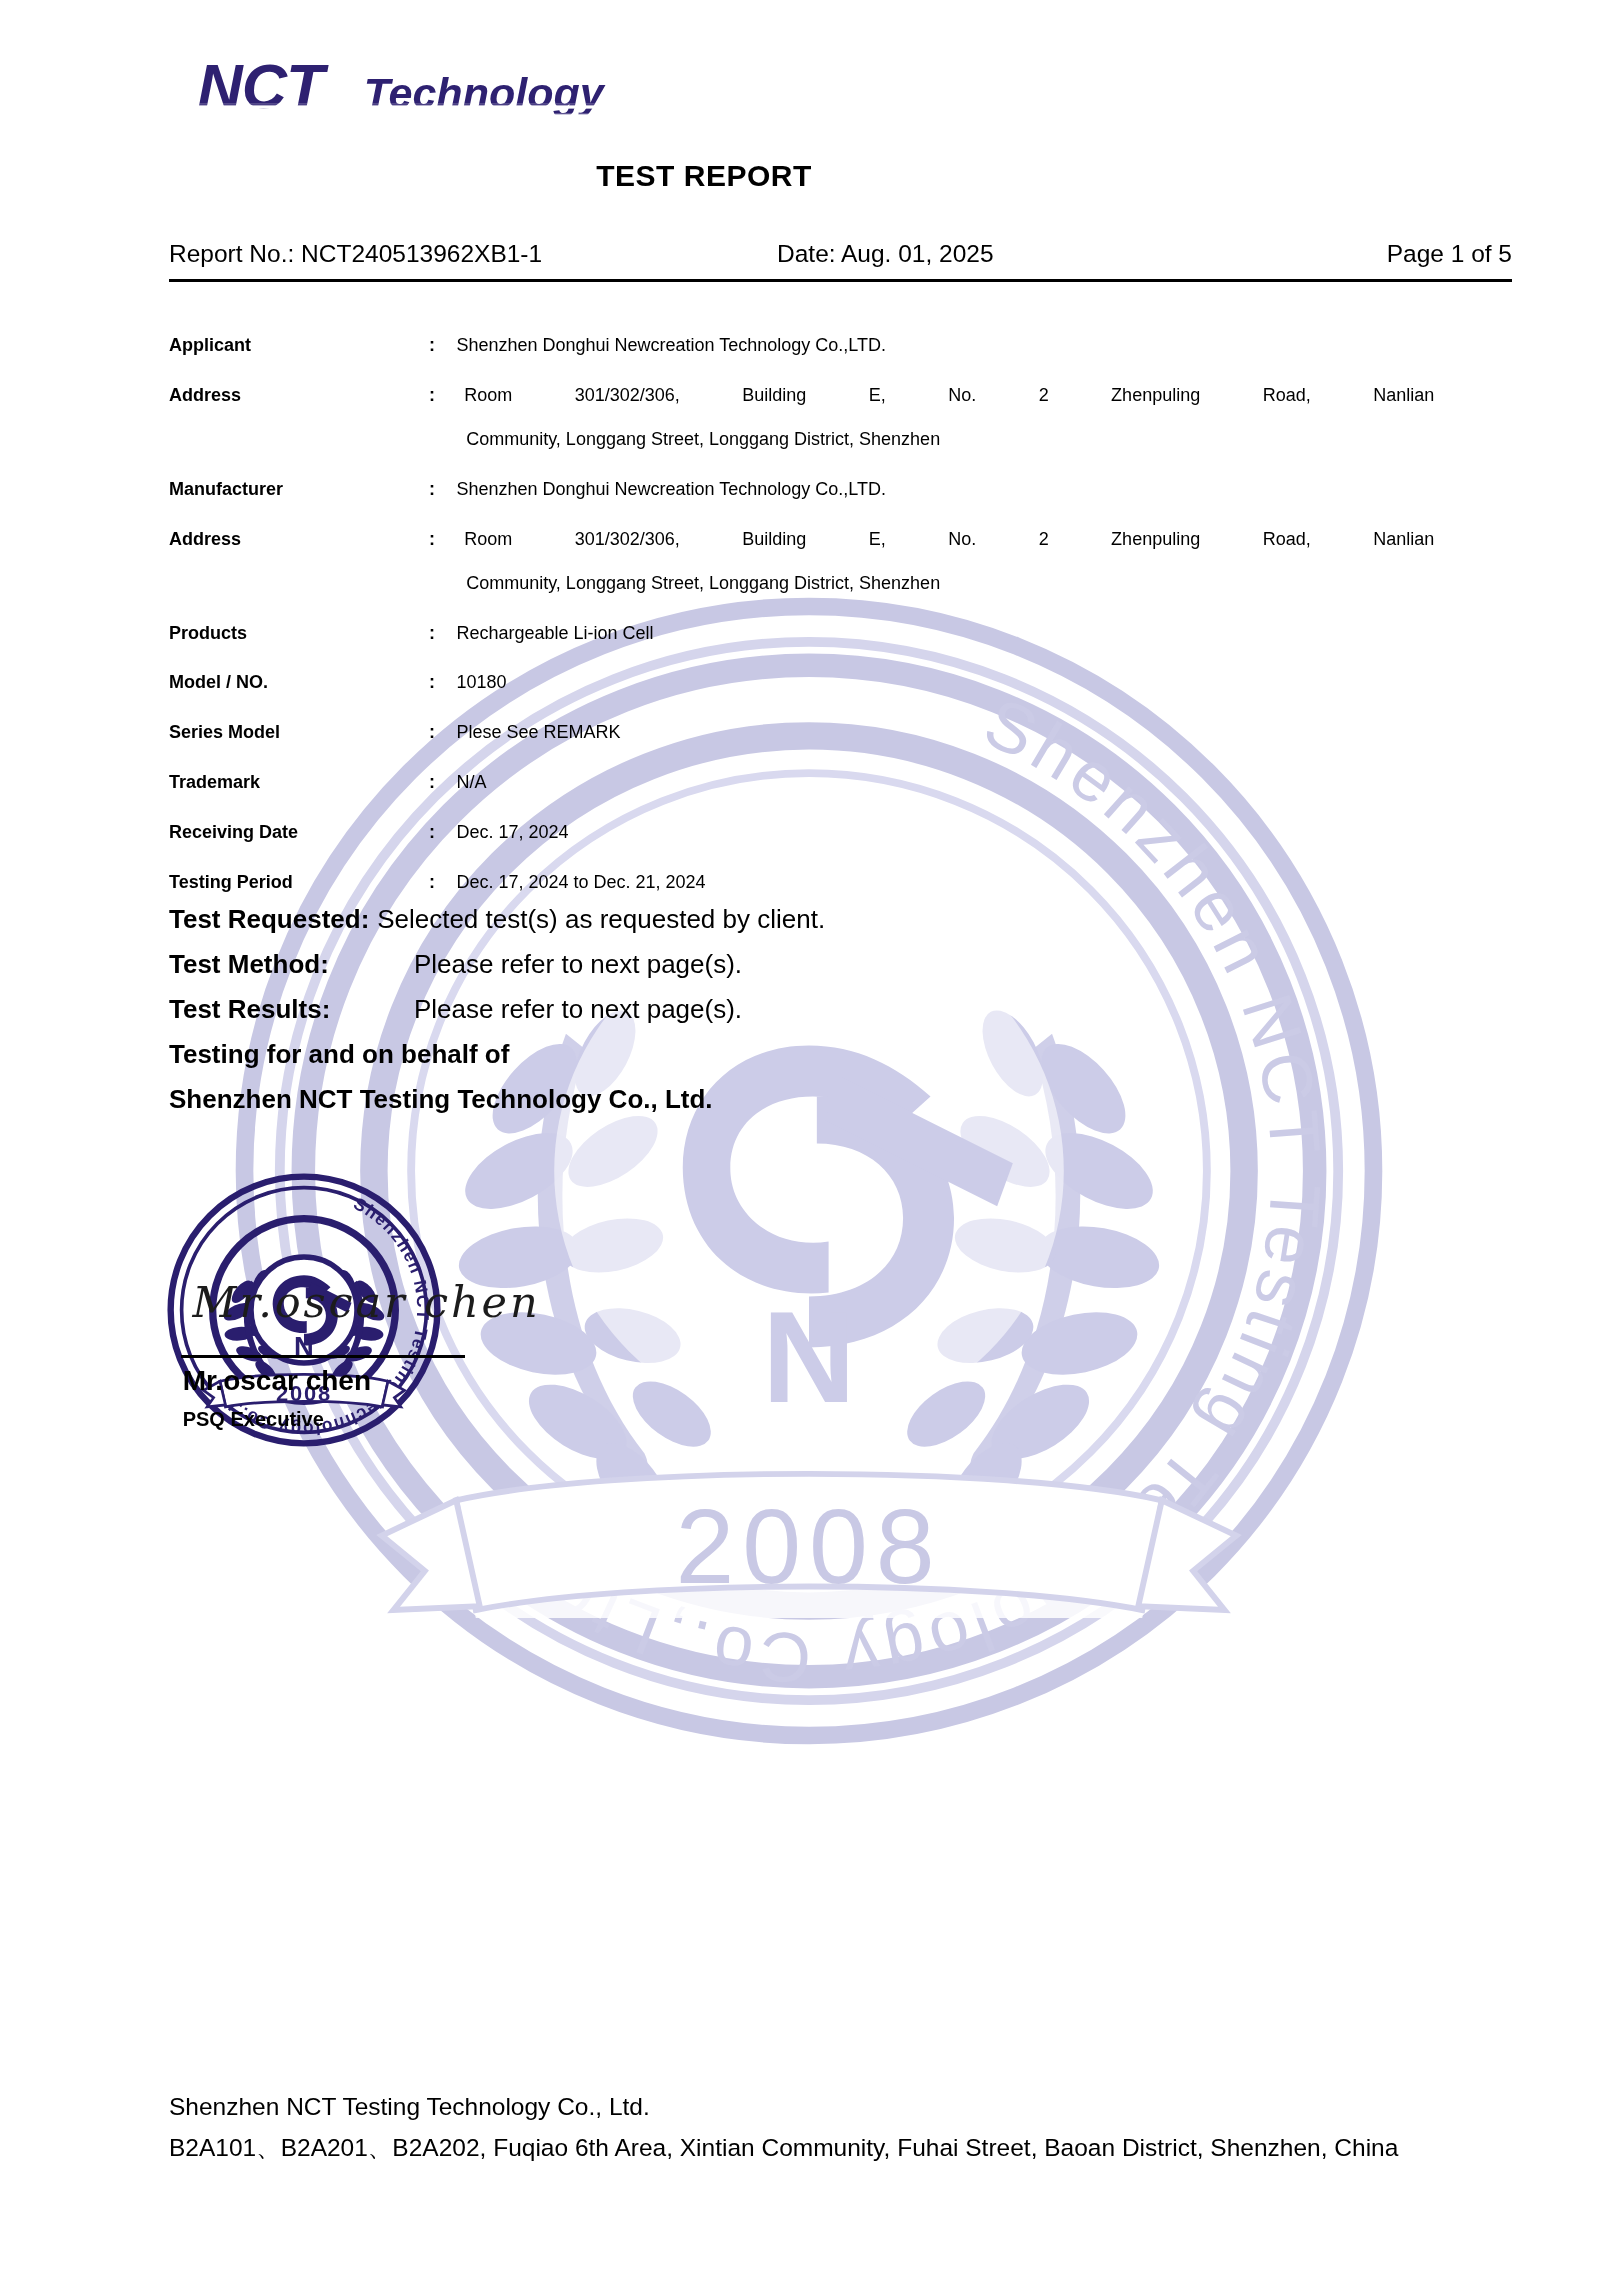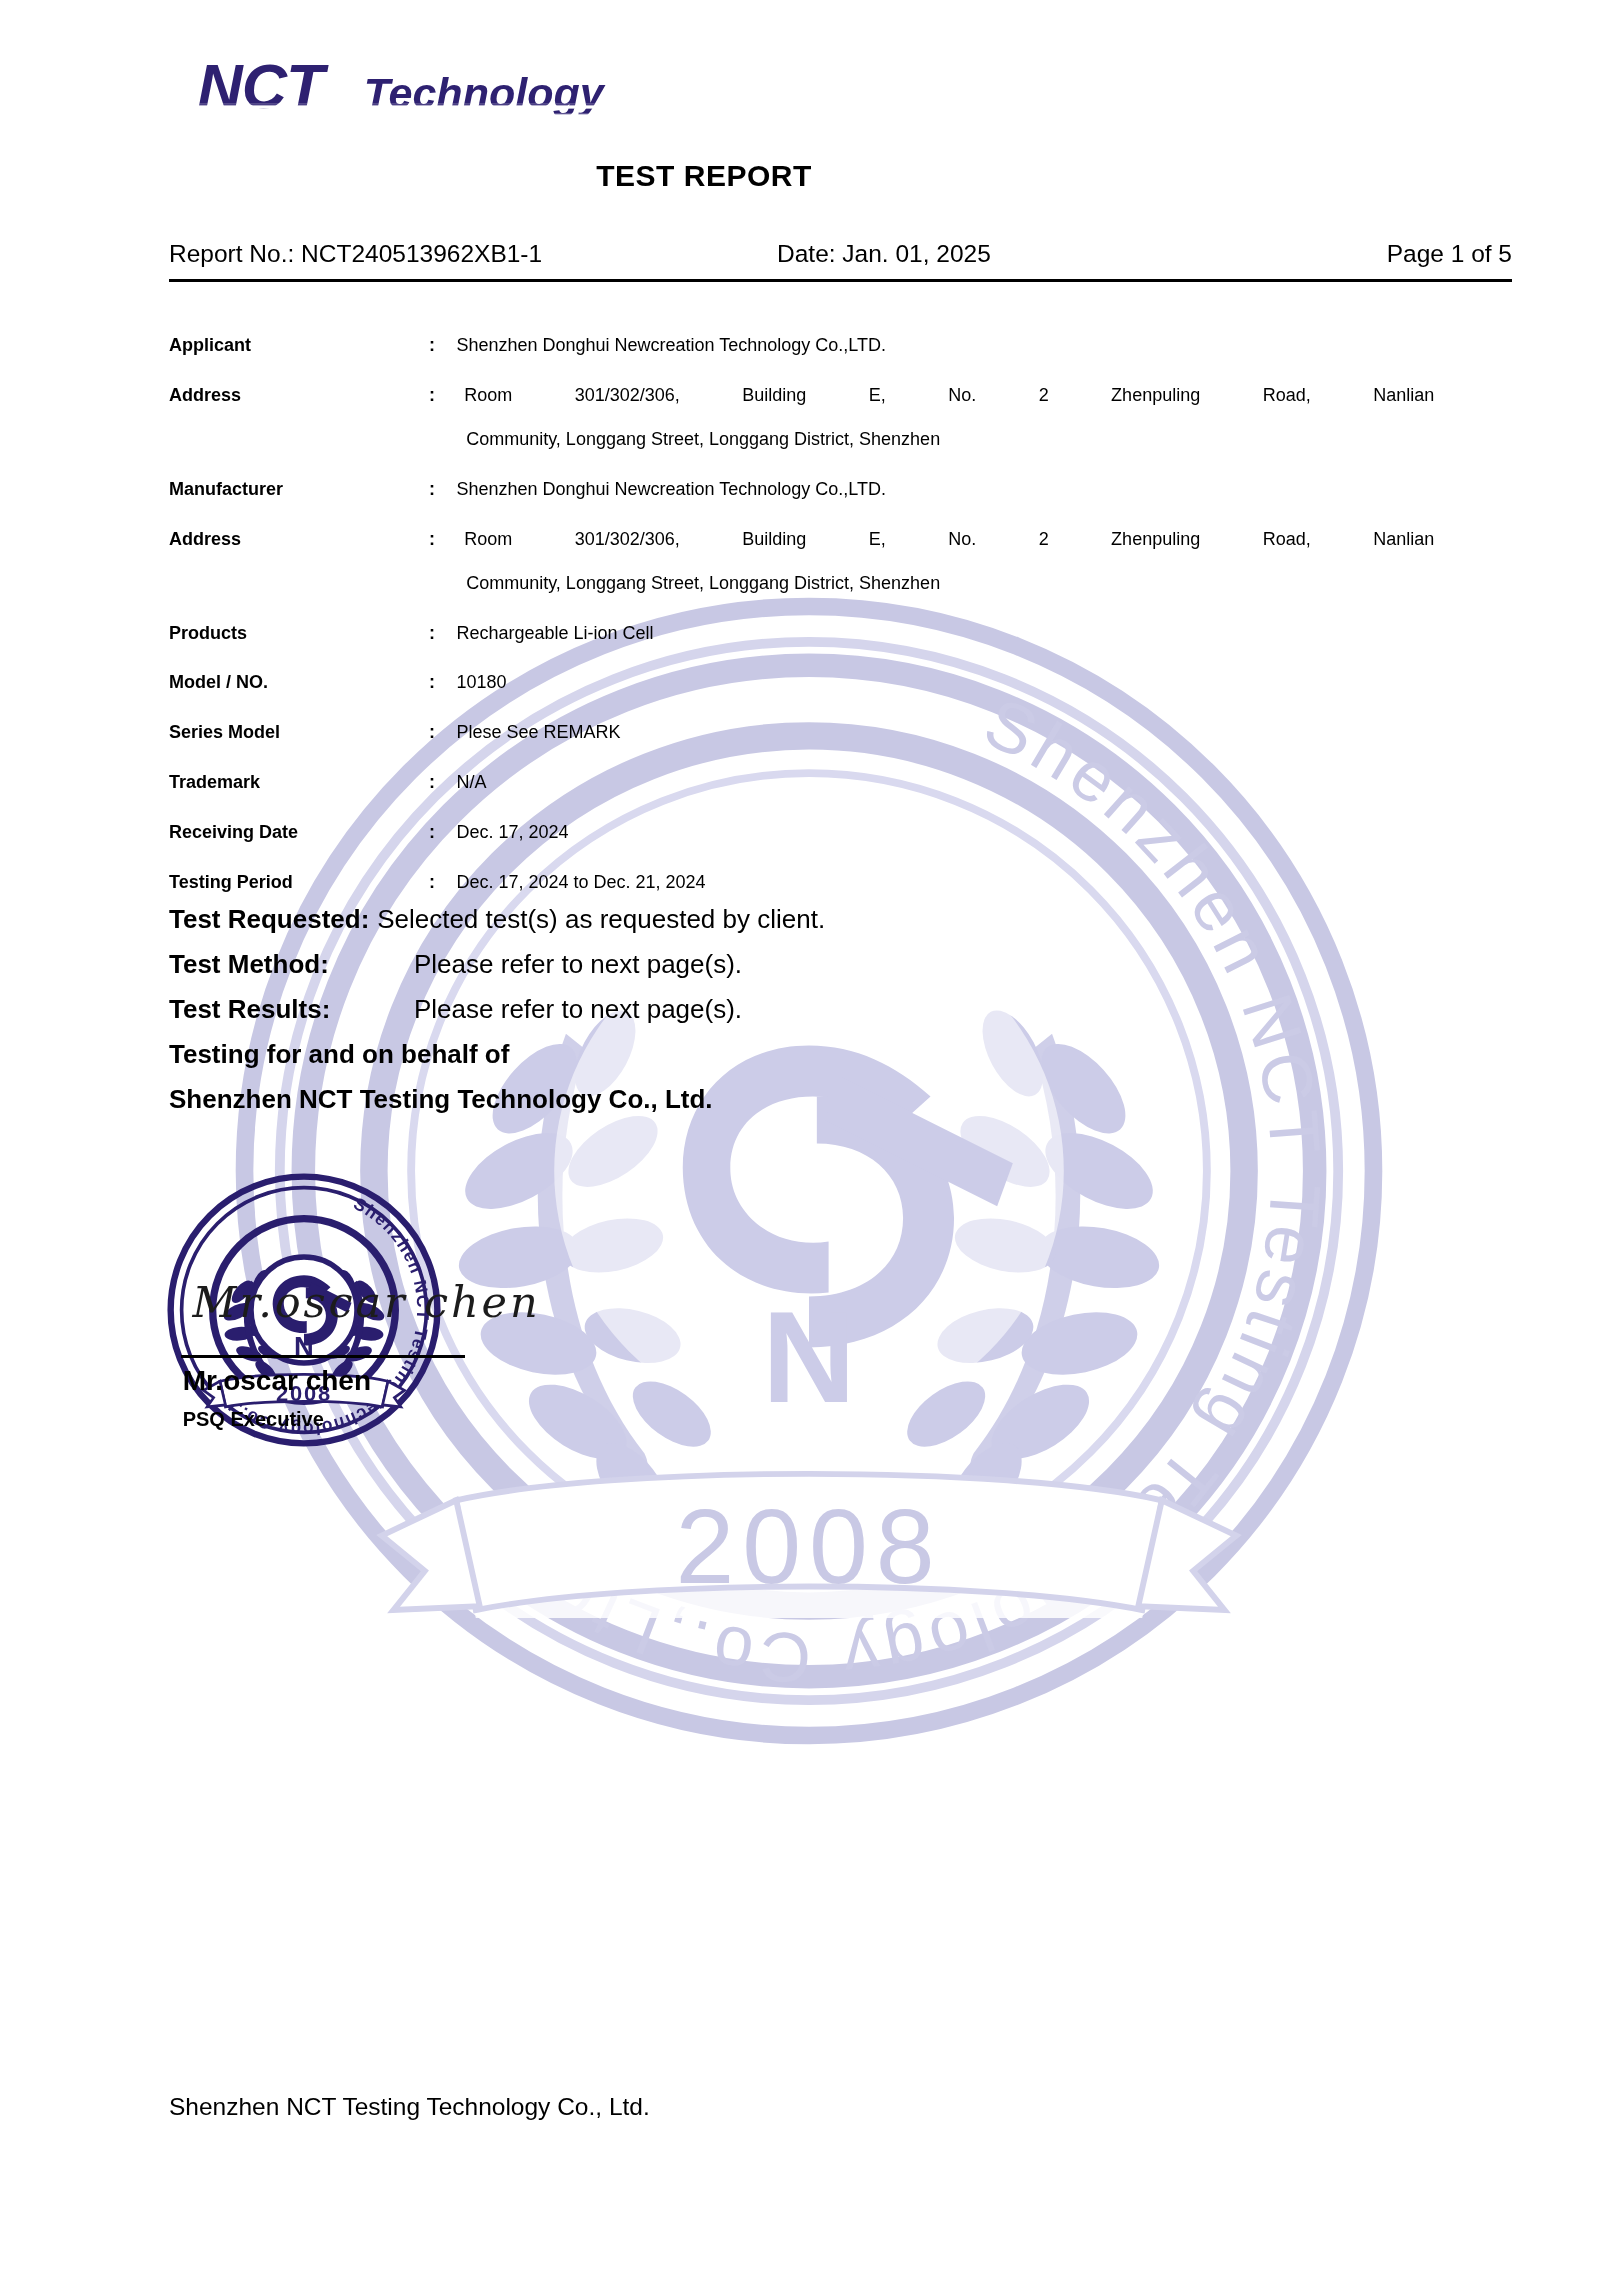--- a/index.html
+++ b/index.html
@@ -313,21 +313,21 @@
           </g>
         </g>
       </svg>
 
     </div>
 
     <div class="report-title">TEST REPORT</div>
 
     <div class="hdr-row">
       <span class="hdr-left">Report No.: NCT240513962XB1-1</span>
-      <span class="hdr-mid">Date: Jan. 01, 2025</span>
+      <span class="hdr-mid">Date: Aug. 01, 2025</span>
       <span class="hdr-right">Page 1 of 5</span>
     </div>
     <div class="hdr-rule"></div>
 
     <div class="fields">
 
       <div class="frow">
         <div class="flabel">Applicant</div>
         <div class="fcolon">:</div>
         <div class="fvalue">Shenzhen Donghui Newcreation Technology Co.,LTD.</div>
@@ -475,17 +475,18 @@
       </div>
 
       <div class="sig-script">Mr.oscar chen</div>
       <div class="sig-line"></div>
       <div class="sig-name">Mr.oscar chen</div>
       <div class="sig-role">PSQ Executive</div>
     </div>
 
     <div class="footer">
       <div>Shenzhen NCT Testing Technology Co., Ltd.</div>
+      <div>B2A101、B2A201、B2A202, Fuqiao 6th Area, Xintian Community, Fuhai Street, Baoan District, Shenzhen, China</div>
     </div>
 
   </div>
 </div>
 
 
 </body></html>

